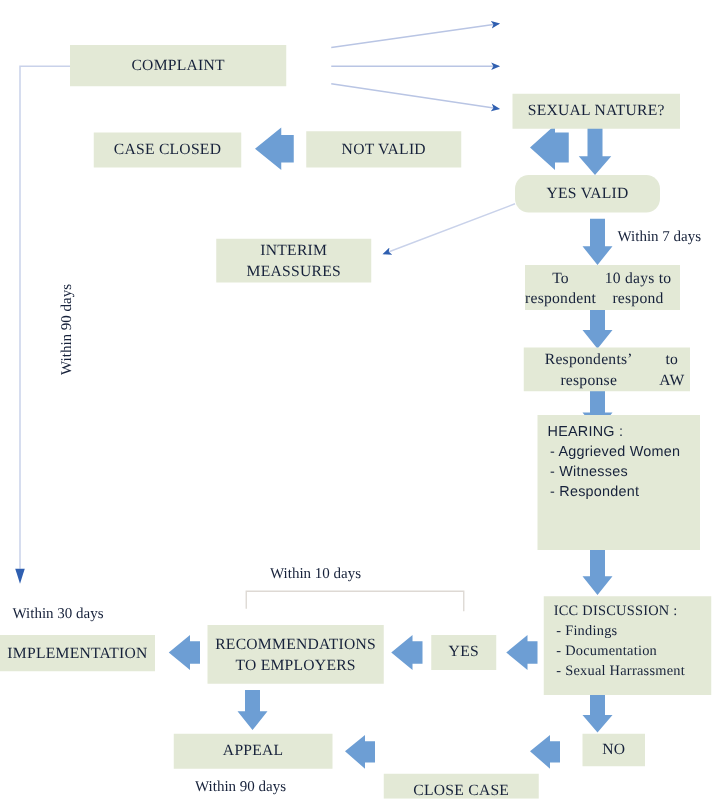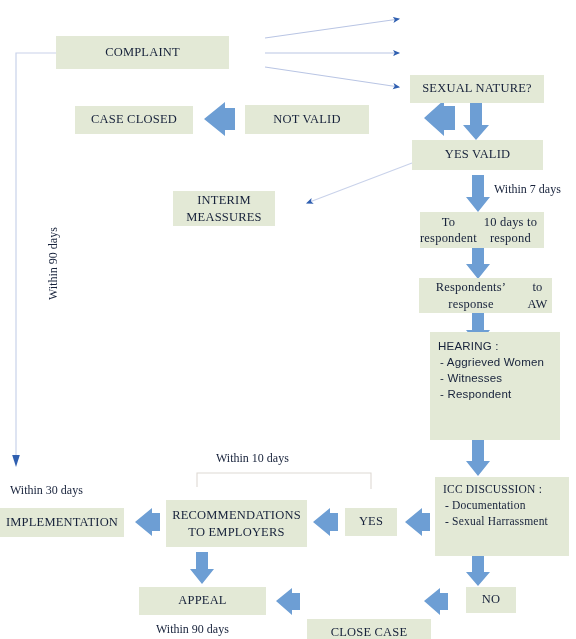--- a/index.html
+++ b/index.html
@@ -137,25 +137,25 @@
   </div>
 
   <div class="node" style="left:75px; top:106px; width:118px; height:28px;">
     <span>CASE CLOSED</span>
   </div>
 
   <div class="node" style="left:245px; top:105px; width:124px; height:29px;">
     <span>NOT VALID</span>
   </div>
 
-  <div class="node" style="left:412px; top:140px; width:131px; height:30px;">
+  <div class="node" style="left:412px; top:140px; width:116px; height:30px;border-radius:11px;">
     <span>YES VALID</span>
   </div>
 
-  <div class="node multiline" style="left:173px; top:191px; width:102px; height:35px; flex-direction:column;">
+  <div class="node multiline" style="left:173px; top:191px; width:124px; height:35px; flex-direction:column;">
     <span>INTERIM</span>
     <span>MEASSURES</span>
   </div>
 
   <div class="node multiline" style="left:420px; top:212px; width:124px; height:36px; flex-direction:row;">
     <span>To respondent</span>
     <span>10 days to respond</span>
   </div>
 
   <div class="node multiline" style="left:419px; top:278px; width:133px; height:35px; flex-direction:row;">
@@ -165,20 +165,21 @@
 
   <div class="node listbox" style="left:430px; top:332px; width:130px; height:108px;">
     <span class="hdr">HEARING :</span>
     <span class="li">-  Aggrieved Women</span>
     <span class="li">-  Witnesses</span>
     <span class="li">-  Respondent</span>
   </div>
 
   <div class="node listbox" style="left:435px; top:477px; width:134px; height:79px; padding-top:5px; font-family:'Liberation Serif',serif; font-size:11.5px;">
     <span class="hdr">ICC DISCUSSION :</span>
+    <span class="li">-  Findings</span>
     <span class="li">-  Documentation</span>
     <span class="li">-  Sexual Harrassment</span>
   </div>
 
   <div class="node" style="left:345px; top:508px; width:52px; height:28px;">
     <span>YES</span>
   </div>
 
   <div class="node" style="left:466px; top:587px; width:50px; height:26px;">
     <span>NO</span>

